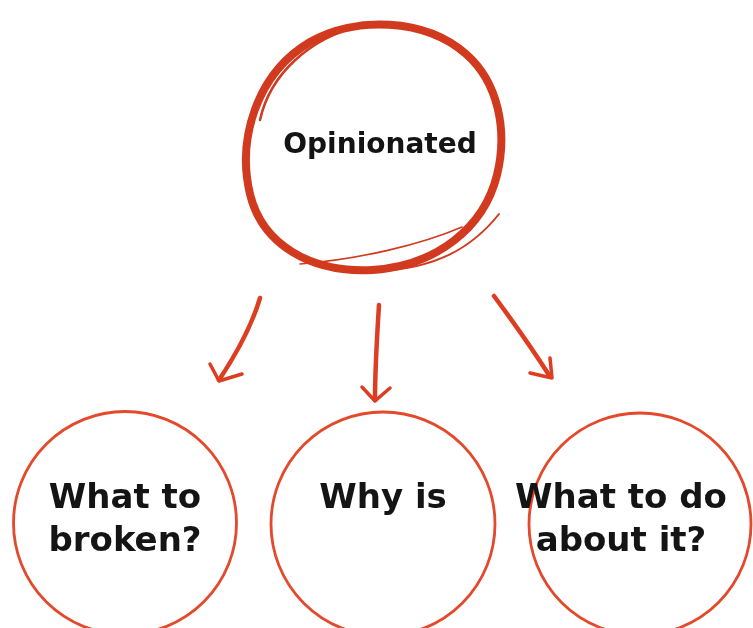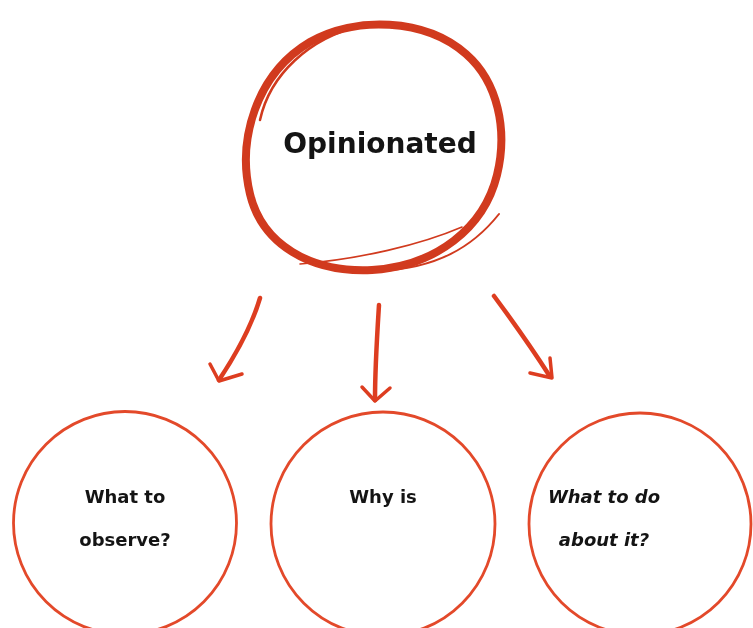--- a/index.html
+++ b/index.html
@@ -39,27 +39,27 @@
     white-space: nowrap;
   }
   .label span { display: block; }
   .root-label {
     left: 380px;
     top: 110px;
     font-size: 28px;
     line-height: 43px;
   }
   .node-label {
-    font-size: 18px;
+    font-size: 34px;
     line-height: 43px;
     top: 463px;
   }
   .node-label.pos-0 { left: 125px; }
   .node-label.pos-1 { left: 383px; text-align: center; }
-  .node-label.pos-2 { left: 604px; font-style: italic; }
+  .node-label.pos-2 { left: 621px; }
 </style>
 </head>
 <body>
 
 <div class="canvas">
 
   <svg class="artwork" width="753" height="628" viewBox="0 0 753 628" aria-hidden="true">
 
     <g>
       <path class="stroke-scribble" stroke-width="8" d="M 310 30
@@ -90,21 +90,21 @@
     <circle class="stroke-node" stroke-width="2.8" cx="383" cy="512" r="112"></circle>
     <circle class="stroke-node" stroke-width="2.8" cx="640" cy="512" r="111"></circle>
   </svg>
 
   <div class="label root-label">
     <span>Opinionated</span>
   </div>
 
   <div class="label node-label pos-0">
     <span>What to</span>
-    <span>observe?</span>
+    <span>broken?</span>
   </div>
   <div class="label node-label pos-1">
     <span>Why is</span>
   </div>
   <div class="label node-label pos-2">
     <span>What to do</span>
     <span>about it?</span>
   </div>
 
 </div>

